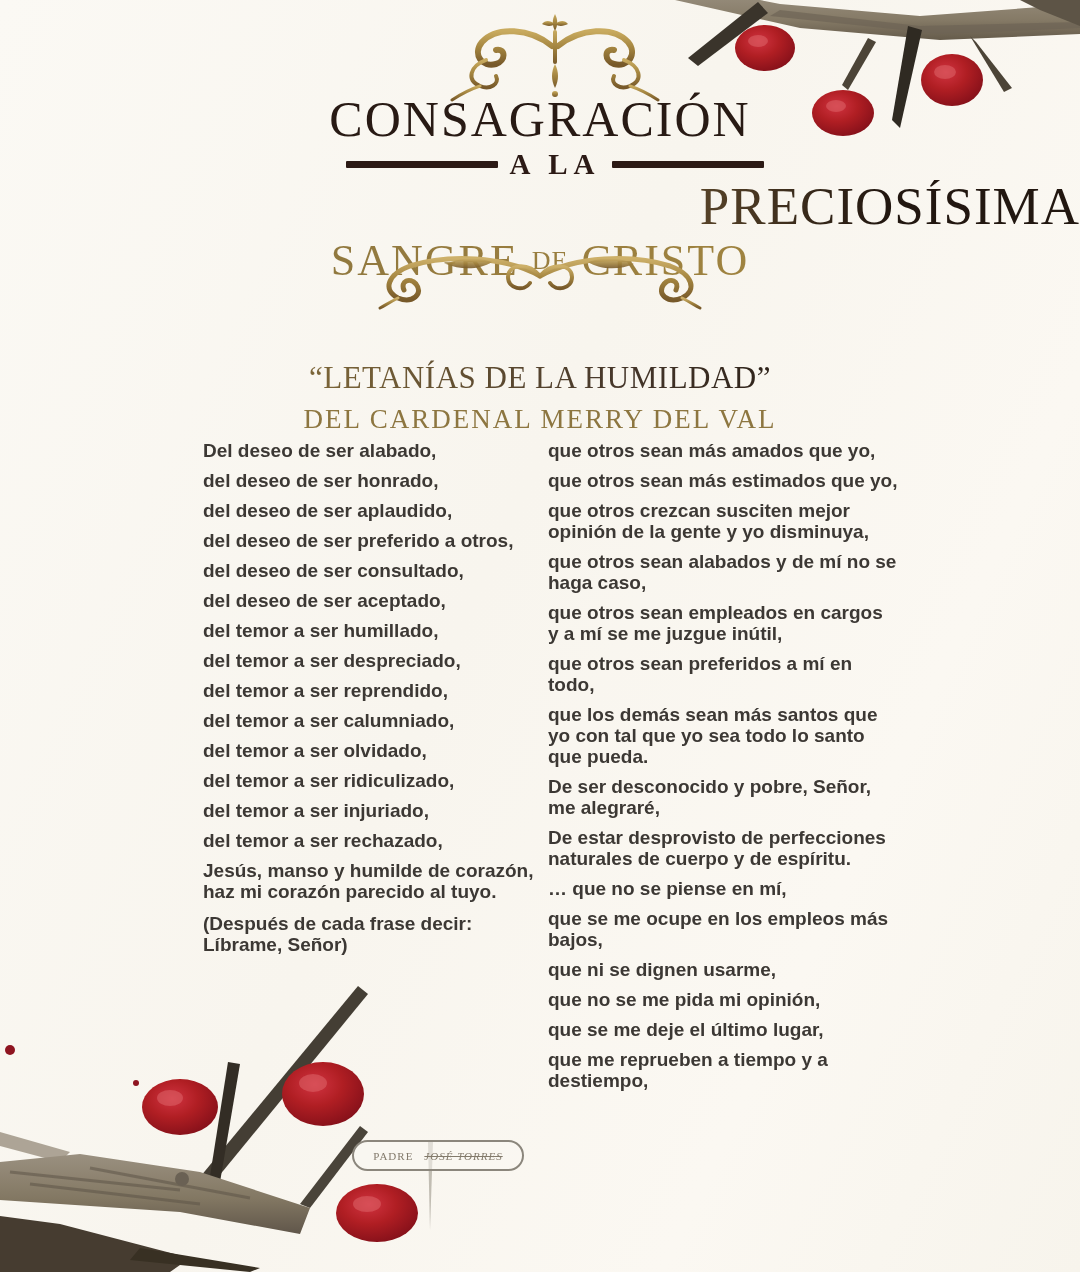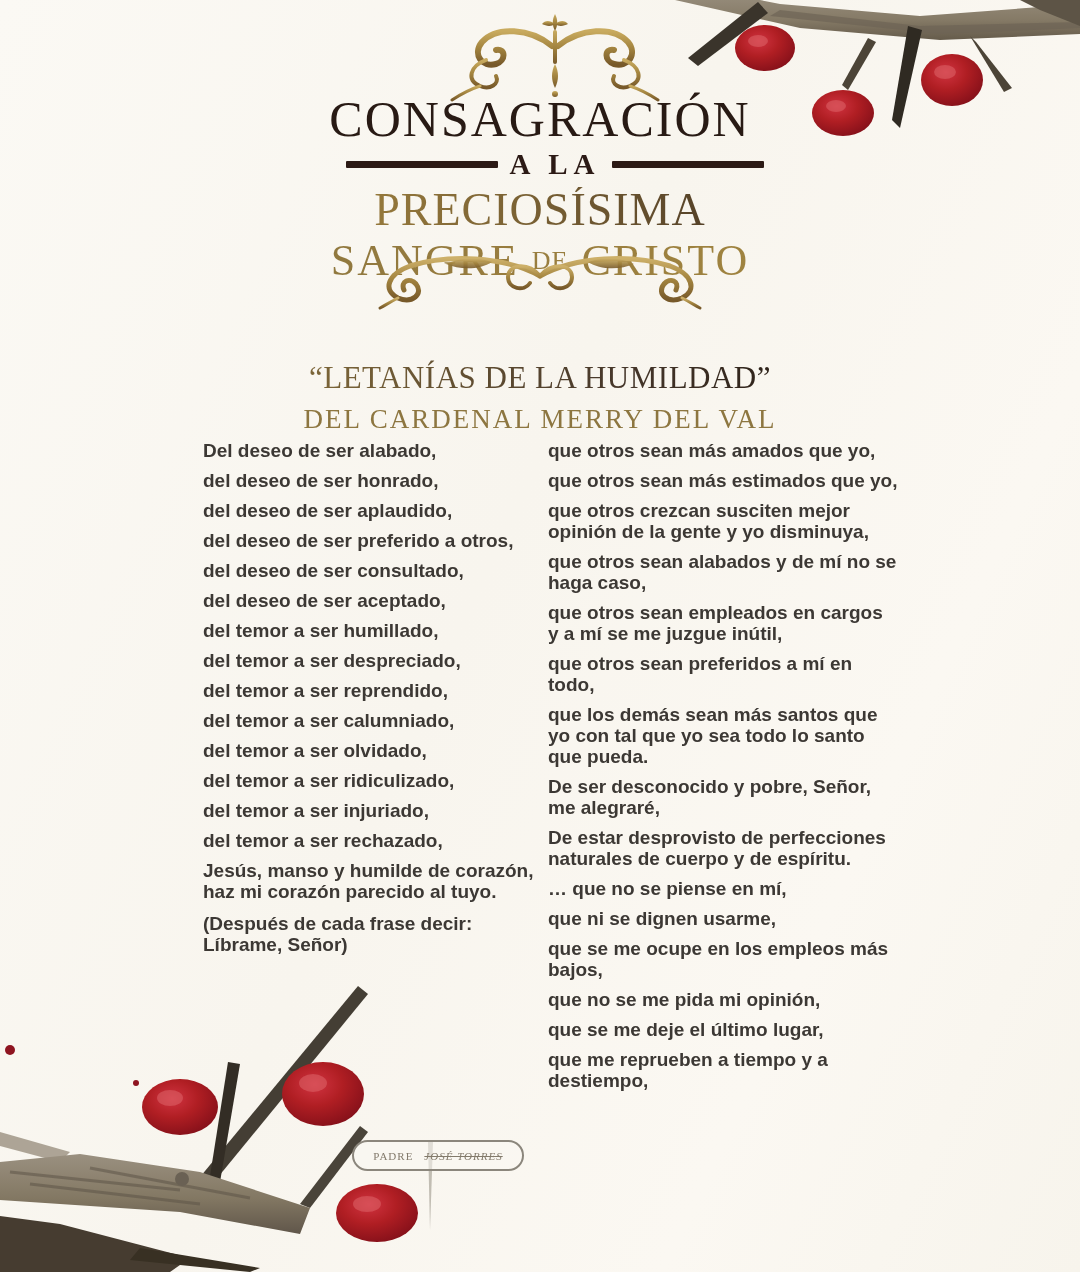--- a/index.html
+++ b/index.html
@@ -10,21 +10,21 @@
   }
   .deco{position:absolute;pointer-events:none;}
 
   
   .title-wrap{position:absolute;top:94px;left:0;width:1080px;text-align:center;
     font-family:"Liberation Serif",serif;line-height:1;}
   .t-consagracion{font-size:50px;letter-spacing:2px;color:#281a14;font-weight:400;font-family:Liberation Serif, serif;}
   .t-ala-row{display:flex;justify-content:center;align-items:center;gap:12px;margin-top:6px;padding-left:30px;}
   .t-bar{width:152px;height:7px;background:#2c1a15;border-radius:1px;}
   .t-ala{font-size:29px;letter-spacing:6px;color:#2c1a15;font-weight:700;}
-  .t-preciosisima{font-size:46px;letter-spacing:1px;margin-top:8px;color:#6b5630;}
+  .t-preciosisima{font-size:53px;letter-spacing:1px;margin-top:1px;color:#6b5630;text-align:right;}
   .t-sangre{font-size:44px;letter-spacing:2px;margin-top:6px;color:#93793c;}
   .t-de{font-size:26px;letter-spacing:1px;vertical-align:6px;}
   @supports (-webkit-background-clip: text){
     .t-preciosisima{background:linear-gradient(90deg,#ad8f45 0%,#9a7d3d 32%,#5f4a2c 62%,#221710 82%);
       -webkit-background-clip:text;background-clip:text;color:transparent;}
     .t-sangre{background:linear-gradient(90deg,#82703f 0%,#977c3e 45%,#a98c42 100%);
       -webkit-background-clip:text;background-clip:text;color:transparent;}
   }
 
   
@@ -233,22 +233,22 @@
         <div class="litany-line">que otros sean más amados que yo,</div>
         <div class="litany-line">que otros sean más estimados que yo,</div>
         <div class="litany-line">que otros crezcan susciten mejor opinión de la gente y yo disminuya,</div>
         <div class="litany-line">que otros sean alabados y de mí no se haga caso,</div>
         <div class="litany-line">que otros sean empleados en cargos y a mí se me juzgue inútil,</div>
         <div class="litany-line">que otros sean preferidos a mí en todo,</div>
         <div class="litany-line">que los demás sean más santos que yo con tal que yo sea todo lo santo que pueda.</div>
         <div class="litany-line">De ser desconocido y pobre, Señor, me alegraré,</div>
         <div class="litany-line">De estar desprovisto de perfecciones naturales de cuerpo y de espíritu.</div>
         <div class="litany-line">… que no se piense en mí,</div>
+        <div class="litany-line">que se me ocupe en los empleos más bajos,</div>
         <div class="litany-line">que ni se dignen usarme,</div>
-        <div class="litany-line">que se me ocupe en los empleos más bajos,</div>
         <div class="litany-line">que no se me pida mi opinión,</div>
         <div class="litany-line">que se me deje el último lugar,</div>
         <div class="litany-line">que me reprueben a tiempo y a destiempo,</div>
       </div>
   </div>
 
   <div class="badge">
     <span>PADRE</span>
     <span class="name">JOSÉ TORRES</span>
   </div>

